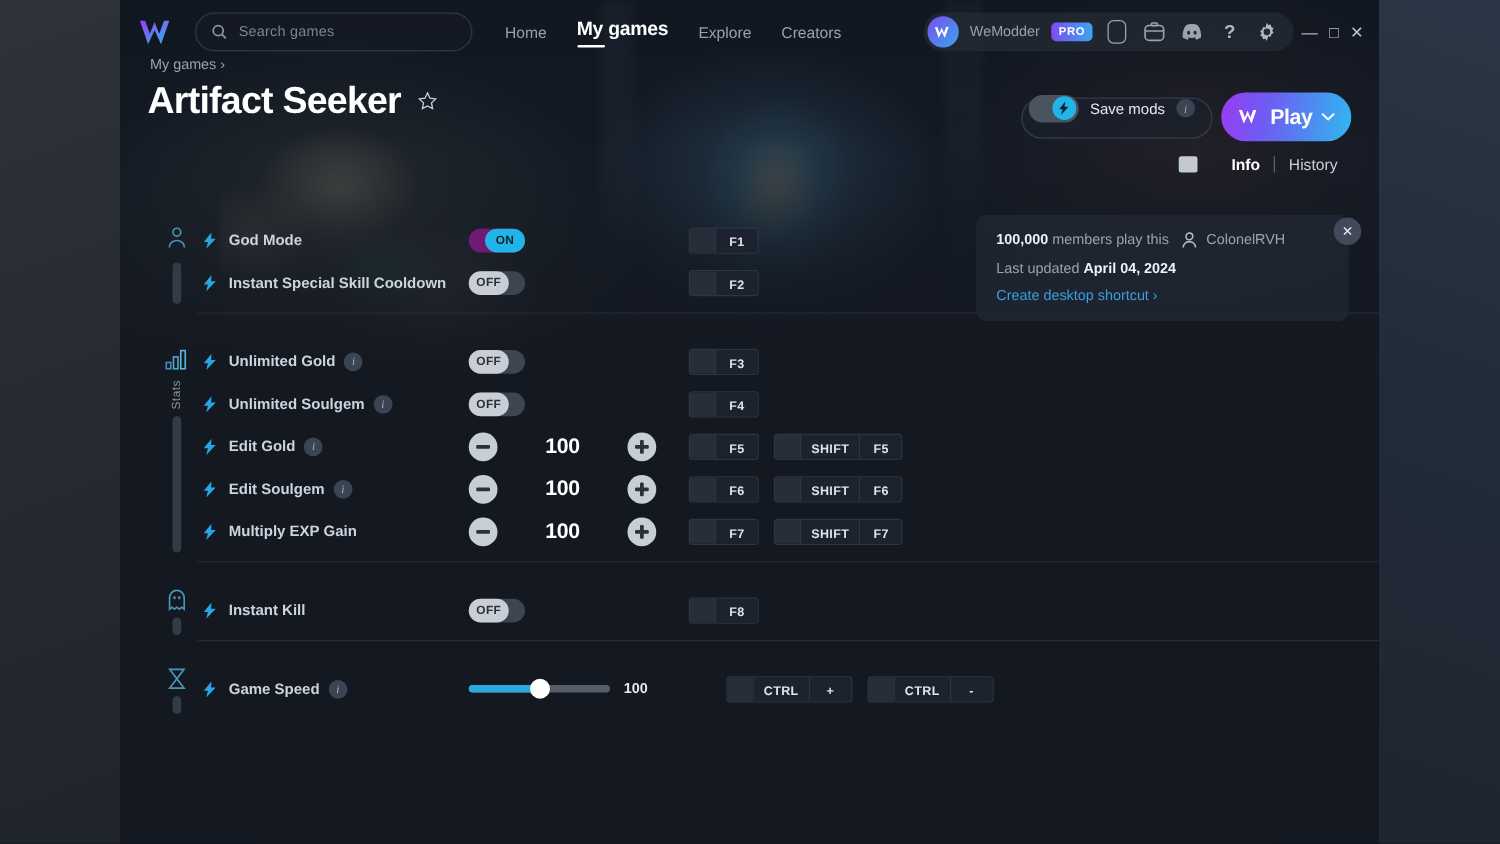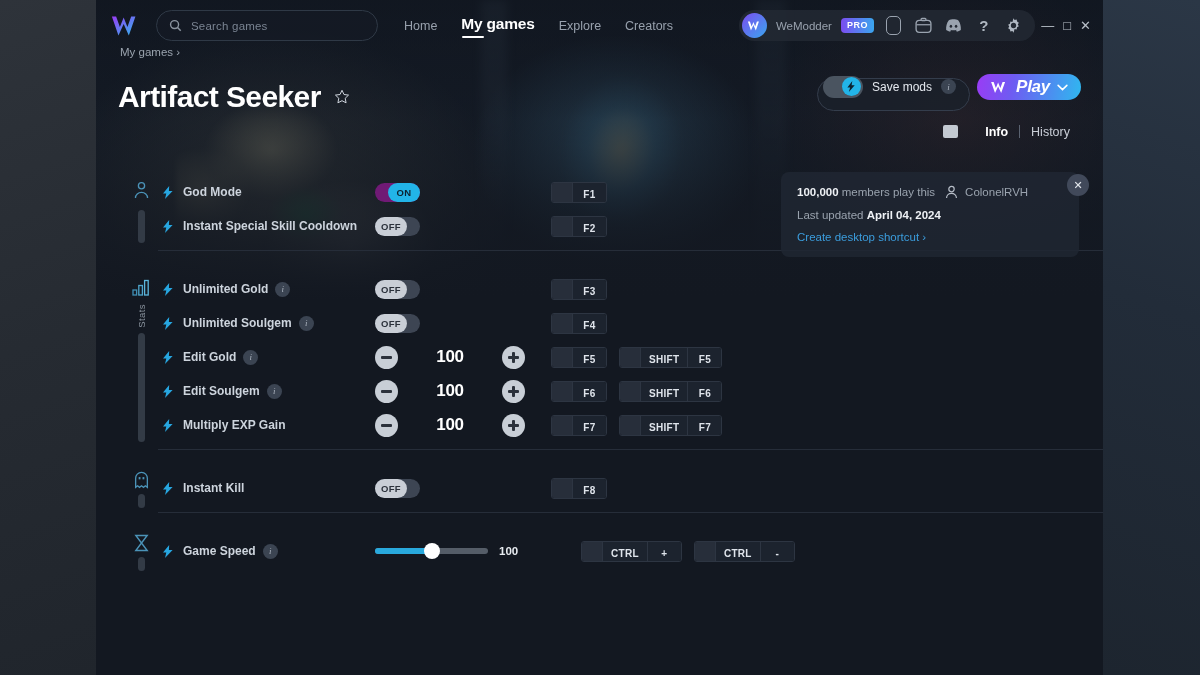--- a/index.html
+++ b/index.html
@@ -115,21 +115,21 @@
     padding:2px 6px 3px; border-radius:4px;
   }
   .ic-btn { width:21px; height:21px; display:flex; align-items:center; justify-content:center; cursor:pointer; }
   .ring { border:1.4px solid #9aa3af; border-radius:6px; width:19px; height:19px; position:relative; }
   #wctl { display:flex; align-items:center; gap:9px; margin-right:12px; }
   #wctl span { color:#b9c0c9; font-size:13px; cursor:pointer; line-height:1; }
 
   
   #header { position:absolute; left:0; top:46px; width:1007px; z-index:30; }
   #crumb { margin-left:24px; font-size:11.5px; color:#9aa3ae; }
-  #titlerow { margin-left:22px; margin-top:22px; display:flex; align-items:center; gap:13px; }
+  #titlerow { margin-left:22px; margin-top:6px; display:flex; align-items:center; gap:13px; }
   #gtitle { font-size:30px; font-weight:bold; color:#fff; letter-spacing:-.6px; }
   #platform { margin-left:24px; margin-top:21px; display:flex; align-items:center; gap:9px; }
   #platform .steam {
     width:16px; height:16px; border-radius:3px;
     background:#e7eaee; display:flex; align-items:center; justify-content:center;
   }
   #platform .lbl { font-size:14.5px; font-weight:bold; color:#fff; }
 
   
   #save-mods {
@@ -144,23 +144,23 @@
     position:absolute; right:1.5px; top:1.5px; width:19px; height:19px; border-radius:50%;
     background:#22b4e8; display:flex; align-items:center; justify-content:center;
   }
   #save-mods .lbl { font-size:12px; color:#e4e8ee; }
   .info-dot {
     width:15px; height:15px; border-radius:50%; background:#3b4452; color:#aab2bd;
     font-size:9px; display:flex; align-items:center; justify-content:center; flex:none;
     font-family:"Liberation Serif", serif; font-style:italic;
   }
   #play {
-    position:absolute; right:22px; top:28px; width:104px; height:26px; border-radius:20px;
+    position:absolute; right:22px; top:28px; width:104px; height:39px; border-radius:20px;
     background:linear-gradient(100deg,#9a3bf5 0%, #6e5cf2 35%, #2fb8ef 100%);
-    display:flex; align-items:center; justify-content:center; gap:7px; z-index:31; cursor:pointer;font-style:italic;
+    display:flex; align-items:center; justify-content:center; gap:7px; z-index:31; cursor:pointer;
   }
   #play .lbl { font-size:17px; font-weight:bold; color:#fff; letter-spacing:-.3px; }
 
   
   #tabs {
     position:absolute; right:22px; top:119px; height:25px; z-index:31;
     display:flex; align-items:center; gap:0;
   }
   #tabs .sq { width:15px; height:13px; background:#c3c9d1; border-radius:2px; margin-right:16px; }
   #tabs .tab { font-size:12.5px; color:#c9ced7; padding:0 11px; cursor:pointer; }

